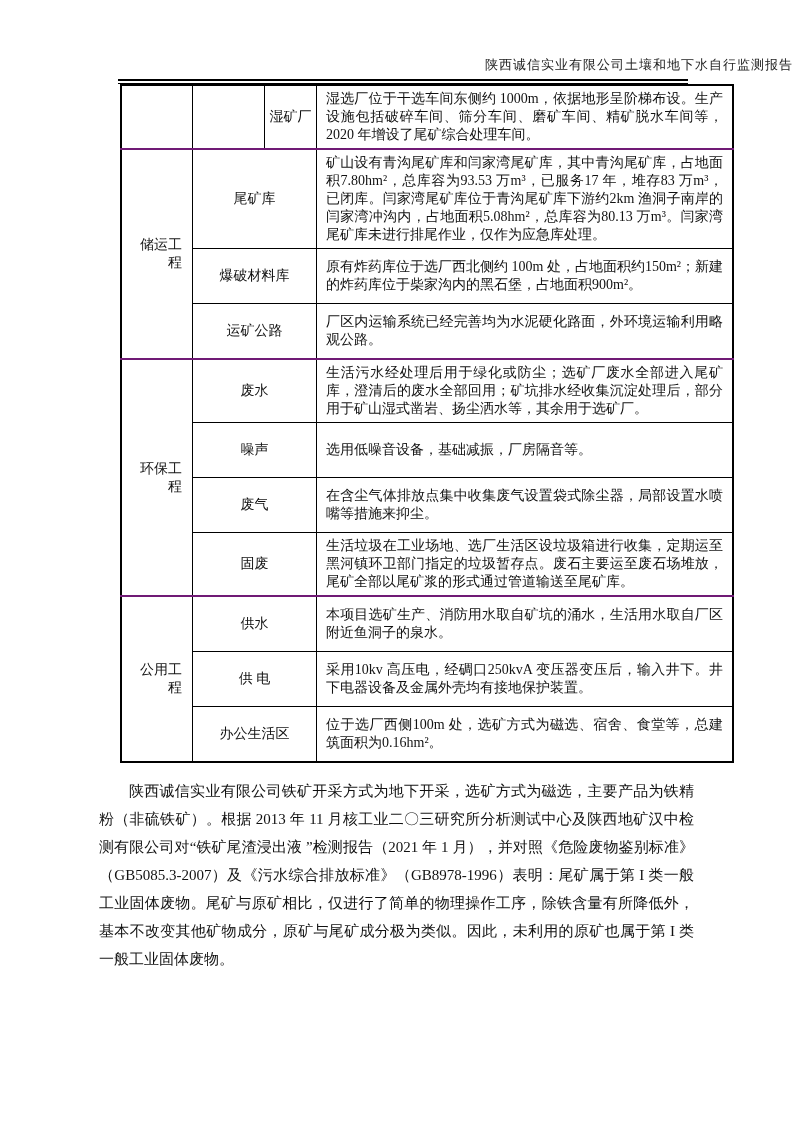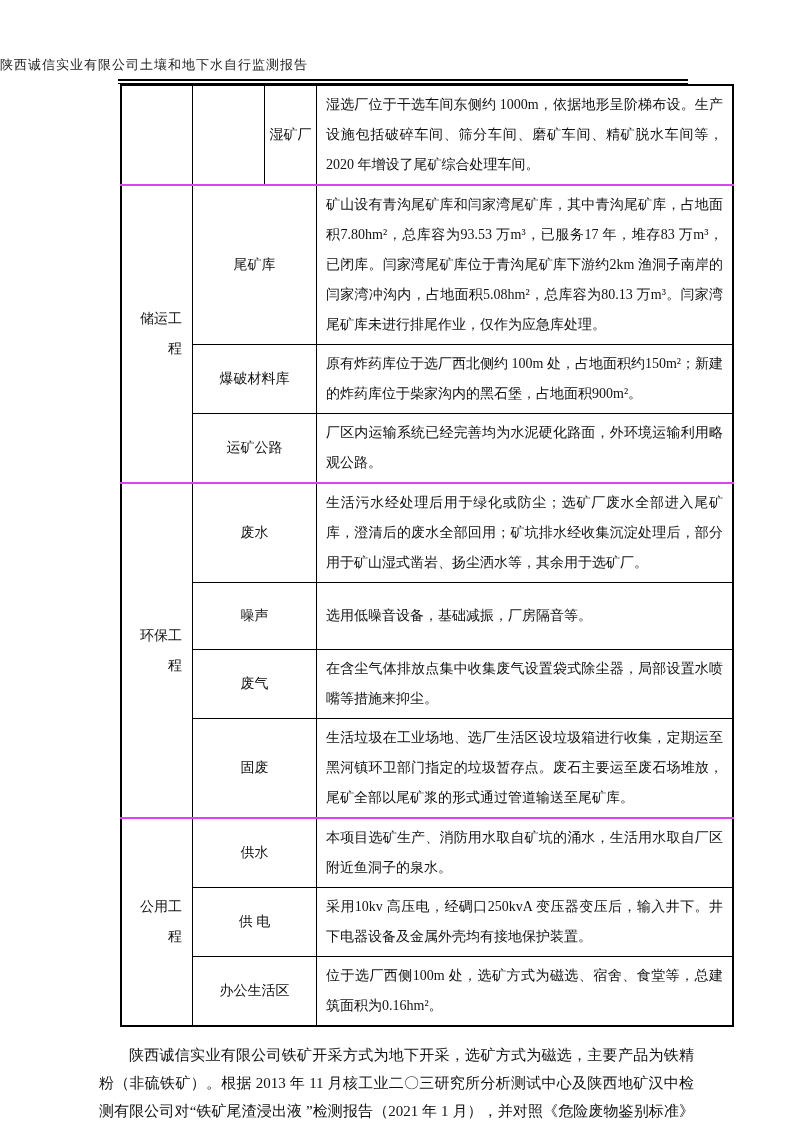--- a/index.html
+++ b/index.html
@@ -8,21 +8,21 @@
     width:793px;height:1122px;
     margin:0 auto;
     background:#ffffff;
     font-family:"Liberation Serif","DejaVu Serif",serif;
     color:#111;
     overflow:hidden;
   }
   
   .doc-header{
     padding-top:56px;
-    text-align:left;
+    text-align:right;
     font-size:13px;
     letter-spacing:1px;
     color:#222;
   }
   .header-rule{
     width:570px;
     margin:5px auto 0 118px;
     height:2px;
     border-top:2px solid #000;
     border-bottom:1px solid #000;
@@ -31,25 +31,25 @@
   table.facility{
     border-collapse:collapse;
     table-layout:fixed;
     width:567px;
     margin:0 0 0 120px;
     font-size:14px;
   }
   table.facility td{
     border:1px solid #000;
     vertical-align:middle;
-    line-height:30px;
+    line-height:18px;
     color:#111;
   }
   table.facility{border:2px solid #000;}
-  tr.group-start td{border-top:2px solid #d946ef;}
+  tr.group-start td{border-top:2px solid #701a75;}
   td.col-a{width:50px;padding:0 10px;text-align:right;}
   td.col-b{width:51px;padding:2px 10px;text-align:center;}
   td.col-c{width:51px;padding:2px 0;text-align:center;}
   td.col-bc{width:106px;padding:18px 8px;text-align:center;}
   td.col-d{width:397px;padding:4px 9px;text-align:justify;}
   
   .section-heading{
     margin:20px 0 0 99px;
     font-size:17px;
     font-weight:bold;

